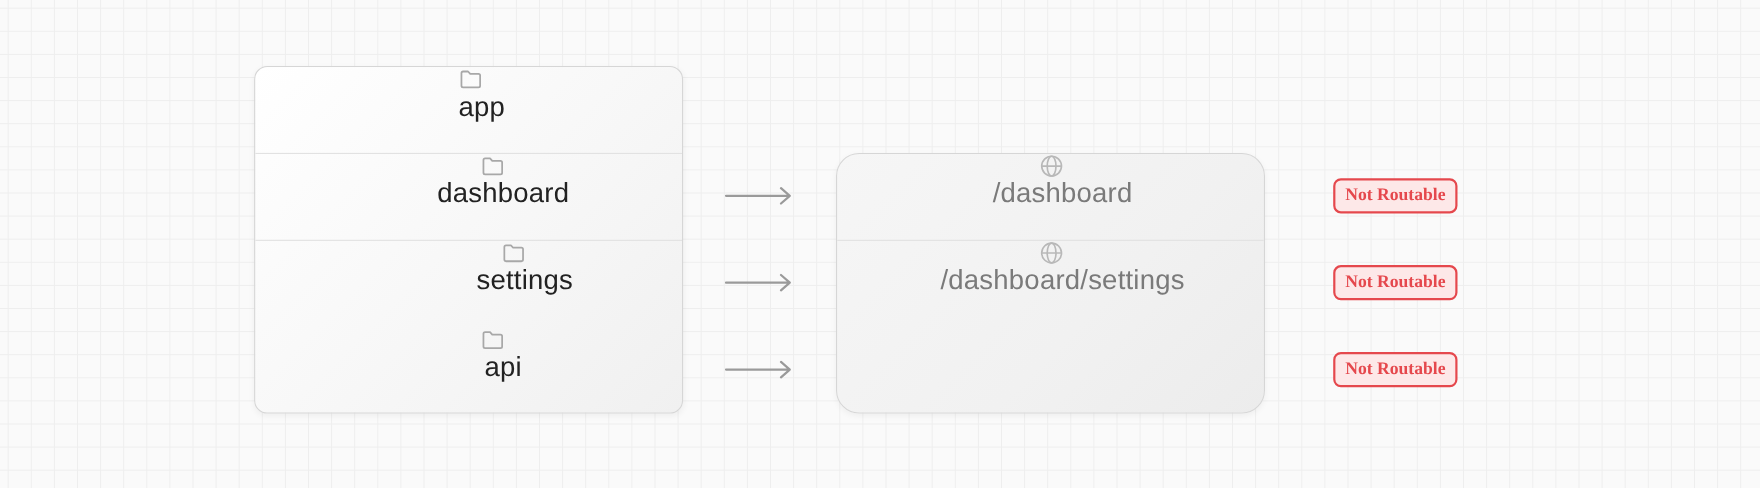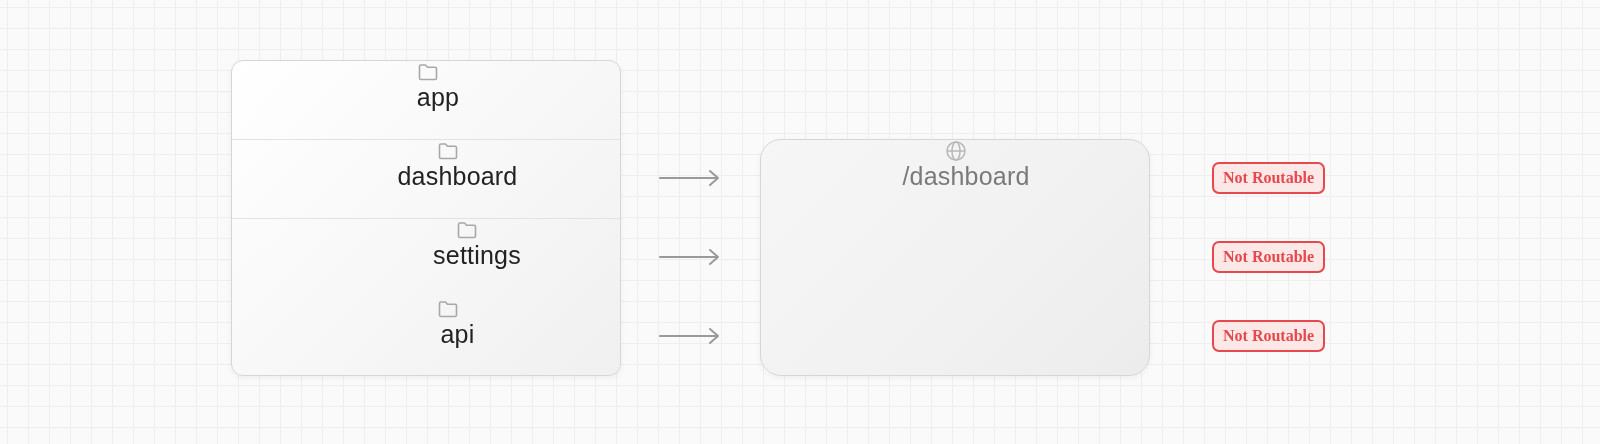--- a/index.html
+++ b/index.html
@@ -87,17 +87,27 @@
   <div class="row" style="top:0; padding-left:22px;">
     <svg class="icon" viewBox="0 0 22 22">
         <g fill="none" stroke="#b8b8b8" stroke-width="1.5">
           <circle cx="11" cy="11" r="9"></circle>
           <ellipse cx="11" cy="11" rx="4" ry="9"></ellipse>
           <path d="M2 11 H20"></path>
         </g>
       </svg>
     <span class="label">/dashboard</span>
   </div>
+  <div class="row" style="top:79px; padding-left:22px;">
+    <svg class="icon" viewBox="0 0 22 22">
+        <g fill="none" stroke="#b8b8b8" stroke-width="1.5">
+          <circle cx="11" cy="11" r="9"></circle>
+          <ellipse cx="11" cy="11" rx="4" ry="9"></ellipse>
+          <path d="M2 11 H20"></path>
+        </g>
+      </svg>
+    <span class="label">/dashboard/settings</span>
+  </div>
 </div>
 
 <div class="badge" style="top:162px;">Not Routable</div>
 <div class="badge" style="top:241px;">Not Routable</div>
 <div class="badge" style="top:320px;">Not Routable</div>
 
 </body></html>

